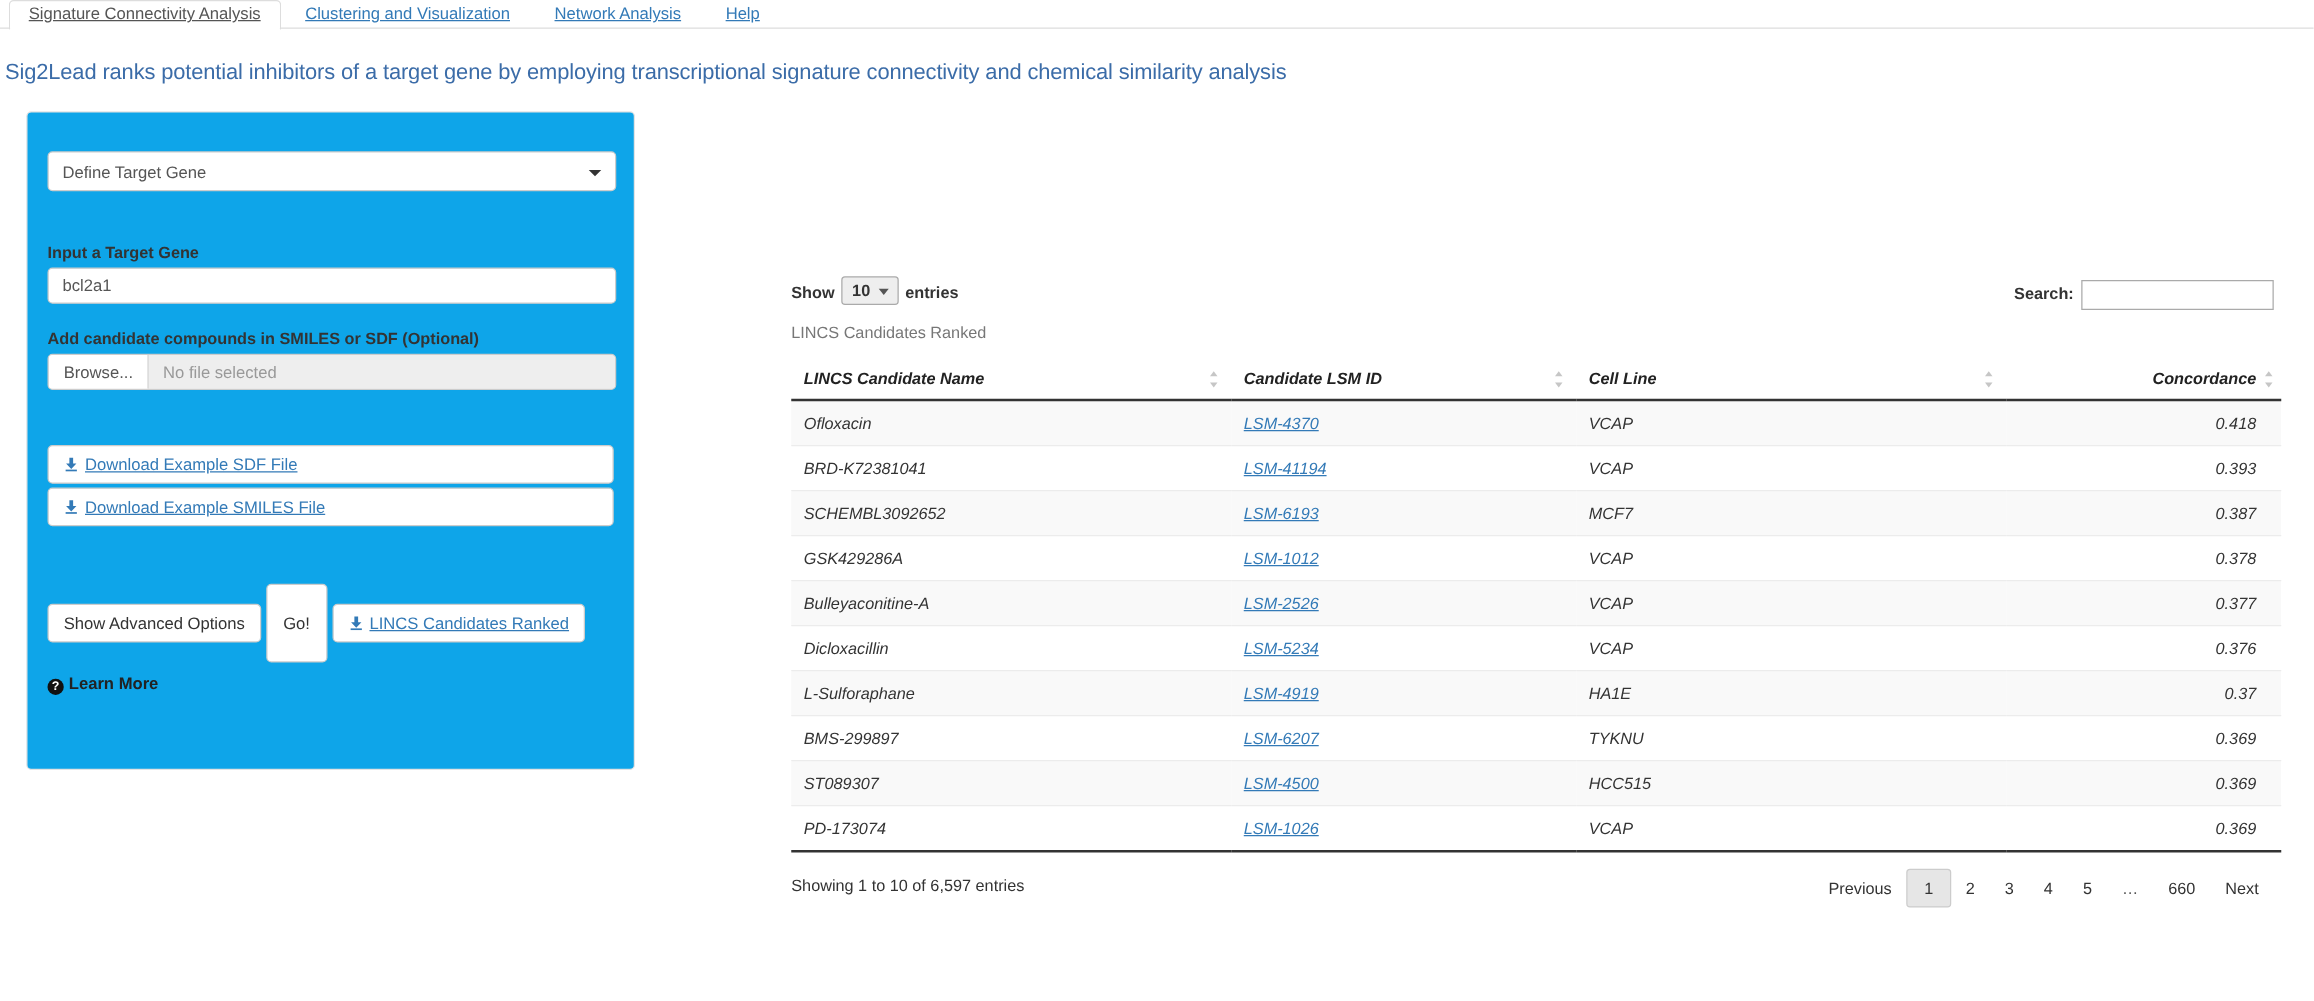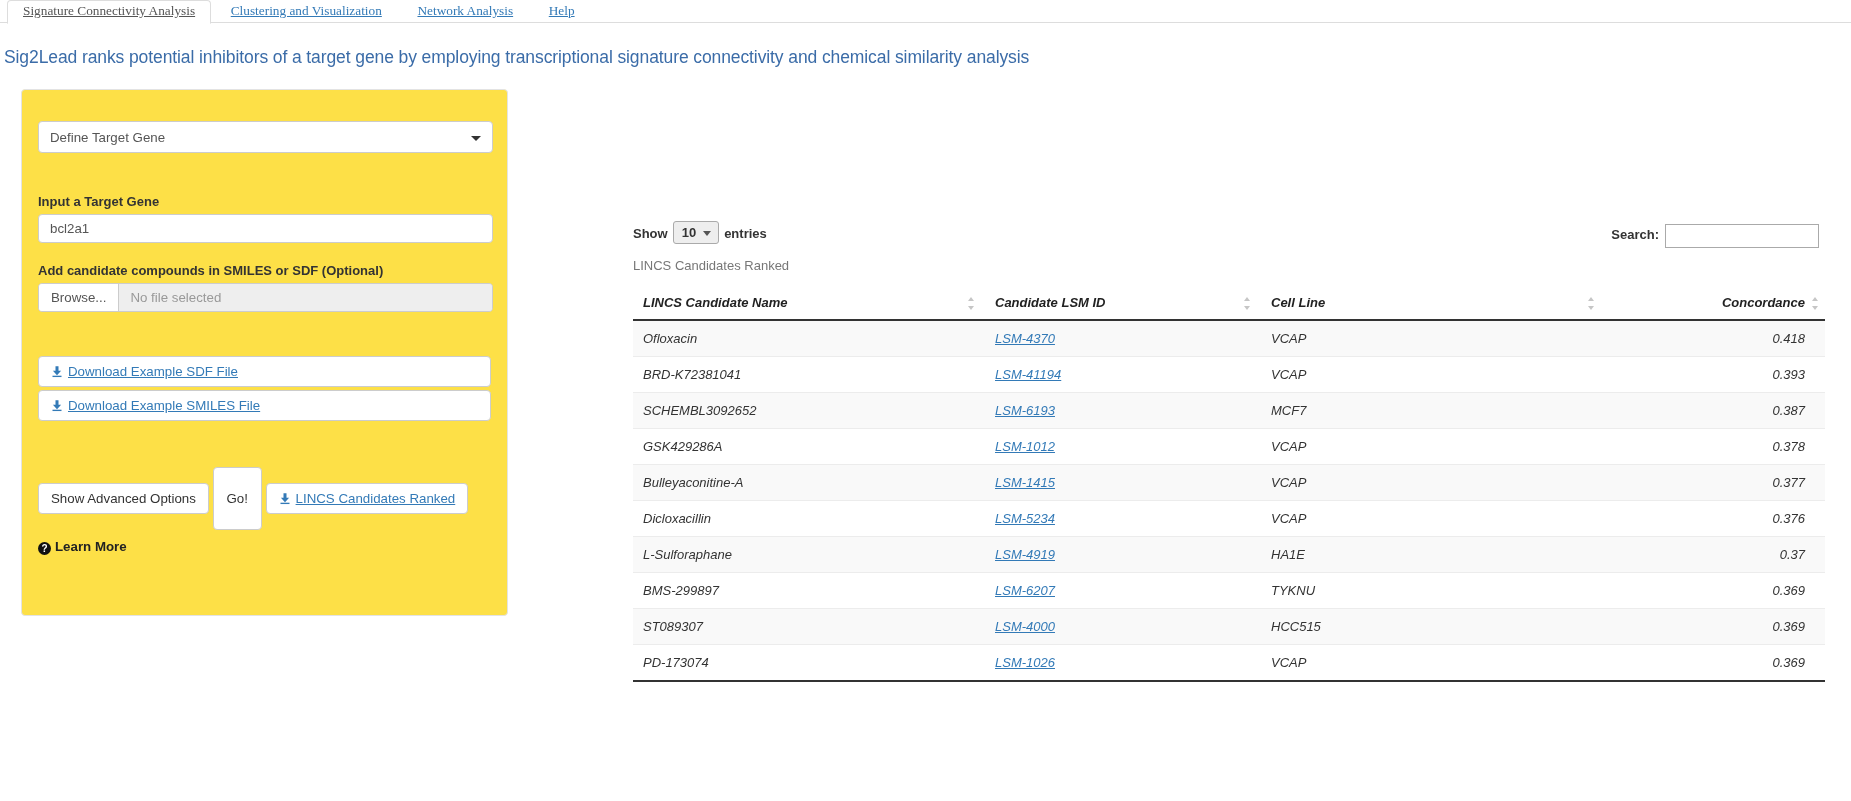--- a/index.html
+++ b/index.html
@@ -23,21 +23,20 @@
   }
   .tab {
     display: inline-block;
     padding: 2px 16px 4px 16px;
     font-size: 13.3px;
     line-height: 17px;
     color: #337ab7;
     text-decoration: underline;
     cursor: pointer;
     vertical-align: top;
-    font-family: Liberation Serif, serif;
   }
   .tab.active {
     color: #555555;
     background: #ffffff;
     border: 1px solid #dddddd;
     border-bottom-color: #ffffff;
     border-radius: 4px 4px 0 0;
     margin-bottom: -1px;
     padding: 1px 15px 4px 15px;
   }
@@ -58,21 +57,21 @@
     margin-top: 21px;
   }
 
   
   .panel {
     position: absolute;
     left: 21px;
     top: 0;
     width: 487px;
     height: 527px;
-    background: #fde047;
+    background: #0ea5e9;
     border: 1px solid #e3e3e3;
     border-radius: 4px;
     padding: 16px;
   }
   .select-box {
     position: relative;
     width: 455px;
     height: 32px;
     background: #ffffff;
     border: 1px solid #cccccc;
@@ -483,21 +482,21 @@
           <td class="num">0.387</td>
         </tr>
         <tr>
           <td>GSK429286A</td>
           <td><span class="lsm-link">LSM-1012</span></td>
           <td>VCAP</td>
           <td class="num">0.378</td>
         </tr>
         <tr>
           <td>Bulleyaconitine-A</td>
-          <td><span class="lsm-link">LSM-1415</span></td>
+          <td><span class="lsm-link">LSM-2526</span></td>
           <td>VCAP</td>
           <td class="num">0.377</td>
         </tr>
         <tr>
           <td>Dicloxacillin</td>
           <td><span class="lsm-link">LSM-5234</span></td>
           <td>VCAP</td>
           <td class="num">0.376</td>
         </tr>
         <tr>
@@ -507,28 +506,34 @@
           <td class="num">0.37</td>
         </tr>
         <tr>
           <td>BMS-299897</td>
           <td><span class="lsm-link">LSM-6207</span></td>
           <td>TYKNU</td>
           <td class="num">0.369</td>
         </tr>
         <tr>
           <td>ST089307</td>
-          <td><span class="lsm-link">LSM-4000</span></td>
+          <td><span class="lsm-link">LSM-4500</span></td>
           <td>HCC515</td>
           <td class="num">0.369</td>
         </tr>
         <tr>
           <td>PD-173074</td>
           <td><span class="lsm-link">LSM-1026</span></td>
           <td>VCAP</td>
           <td class="num">0.369</td>
         </tr>
       </tbody>
     </table>
 
+    <div class="table-footer">
+      <div class="showing-info">Showing 1 to 10 of 6,597 entries</div>
+      <div class="pagination">
+        <span class="pg">Previous</span><span class="pg current">1</span><span class="pg">2</span><span class="pg">3</span><span class="pg">4</span><span class="pg">5</span><span class="pg ellipsis">…</span><span class="pg">660</span><span class="pg">Next</span>
+      </div>
+    </div>
 
   </div>
 </div>
 
 </body></html>

